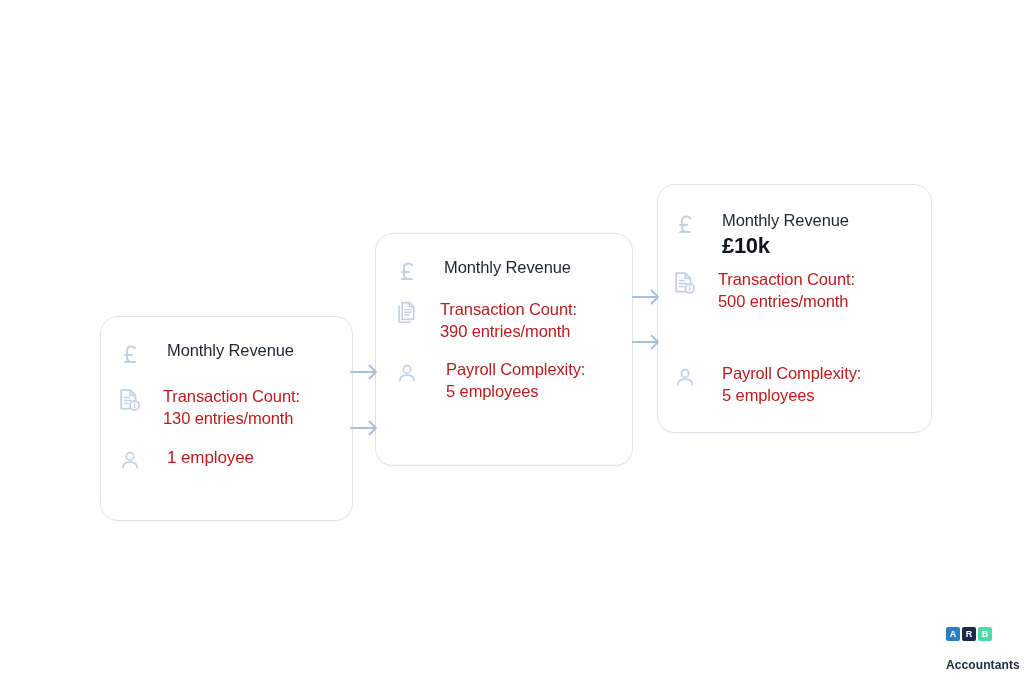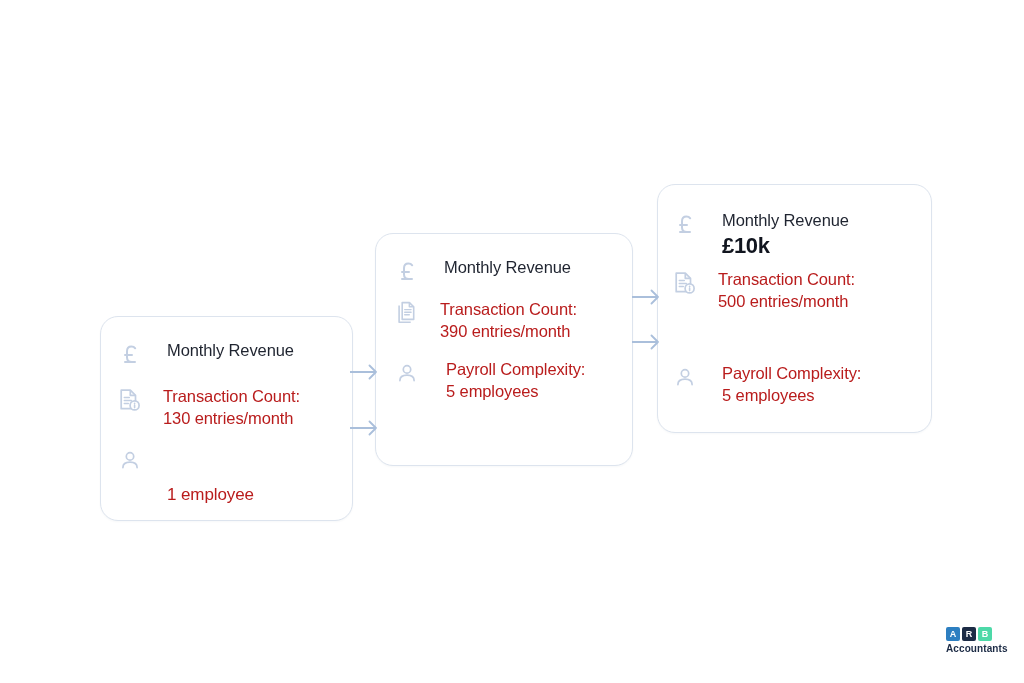--- a/index.html
+++ b/index.html
@@ -90,21 +90,21 @@
     line-height: 22px;
     color: #b91c1c;
     white-space: nowrap;
     letter-spacing: -0.1px;
   }
 
   
   .card-1 .row-revenue { margin-bottom: 18px; }
   .card-1 .row-transactions { margin-bottom: 18px; }
   .card-1 .row-payroll .icon-slot { margin-top: 0px; }
-  .card-1 .row-payroll .sub { font-size: 17px; margin-top: 37px; }
+  .card-1 .row-payroll .sub { font-size: 17px; }
 
   .card-2 .row-revenue { margin-bottom: 14px; }
   .card-2 .row-transactions { margin-bottom: 16px; }
 
   .card-3 .row-revenue { margin-bottom: 8px; }
   .card-3 .row-transactions { margin-bottom: 50px; }
 
   .card-1 .row-payroll .text-slot { padding-left: 4px; }
   .card-2 .row-payroll .text-slot { padding-left: 6px; }
   .card-3 .row-payroll .text-slot { padding-left: 4px; }
@@ -144,22 +144,22 @@
     display: flex;
     align-items: center;
     justify-content: center;
     font-size: 9px;
     font-weight: 700;
     color: #ffffff;
     font-family: "Liberation Sans", sans-serif;
     line-height: 1;
   }
   .logo-word {
-    margin-top: 3px;
-    font-size: 10px;
+    margin-top: 18px;
+    font-size: 12px;
     font-weight: 700;
     color: #1c2b45;
     letter-spacing: 0.1px;
     line-height: 1;
   }
 </style>
 </head>
 <body style="background: rgb(255, 255, 255);">
 
 <div id="stage">

